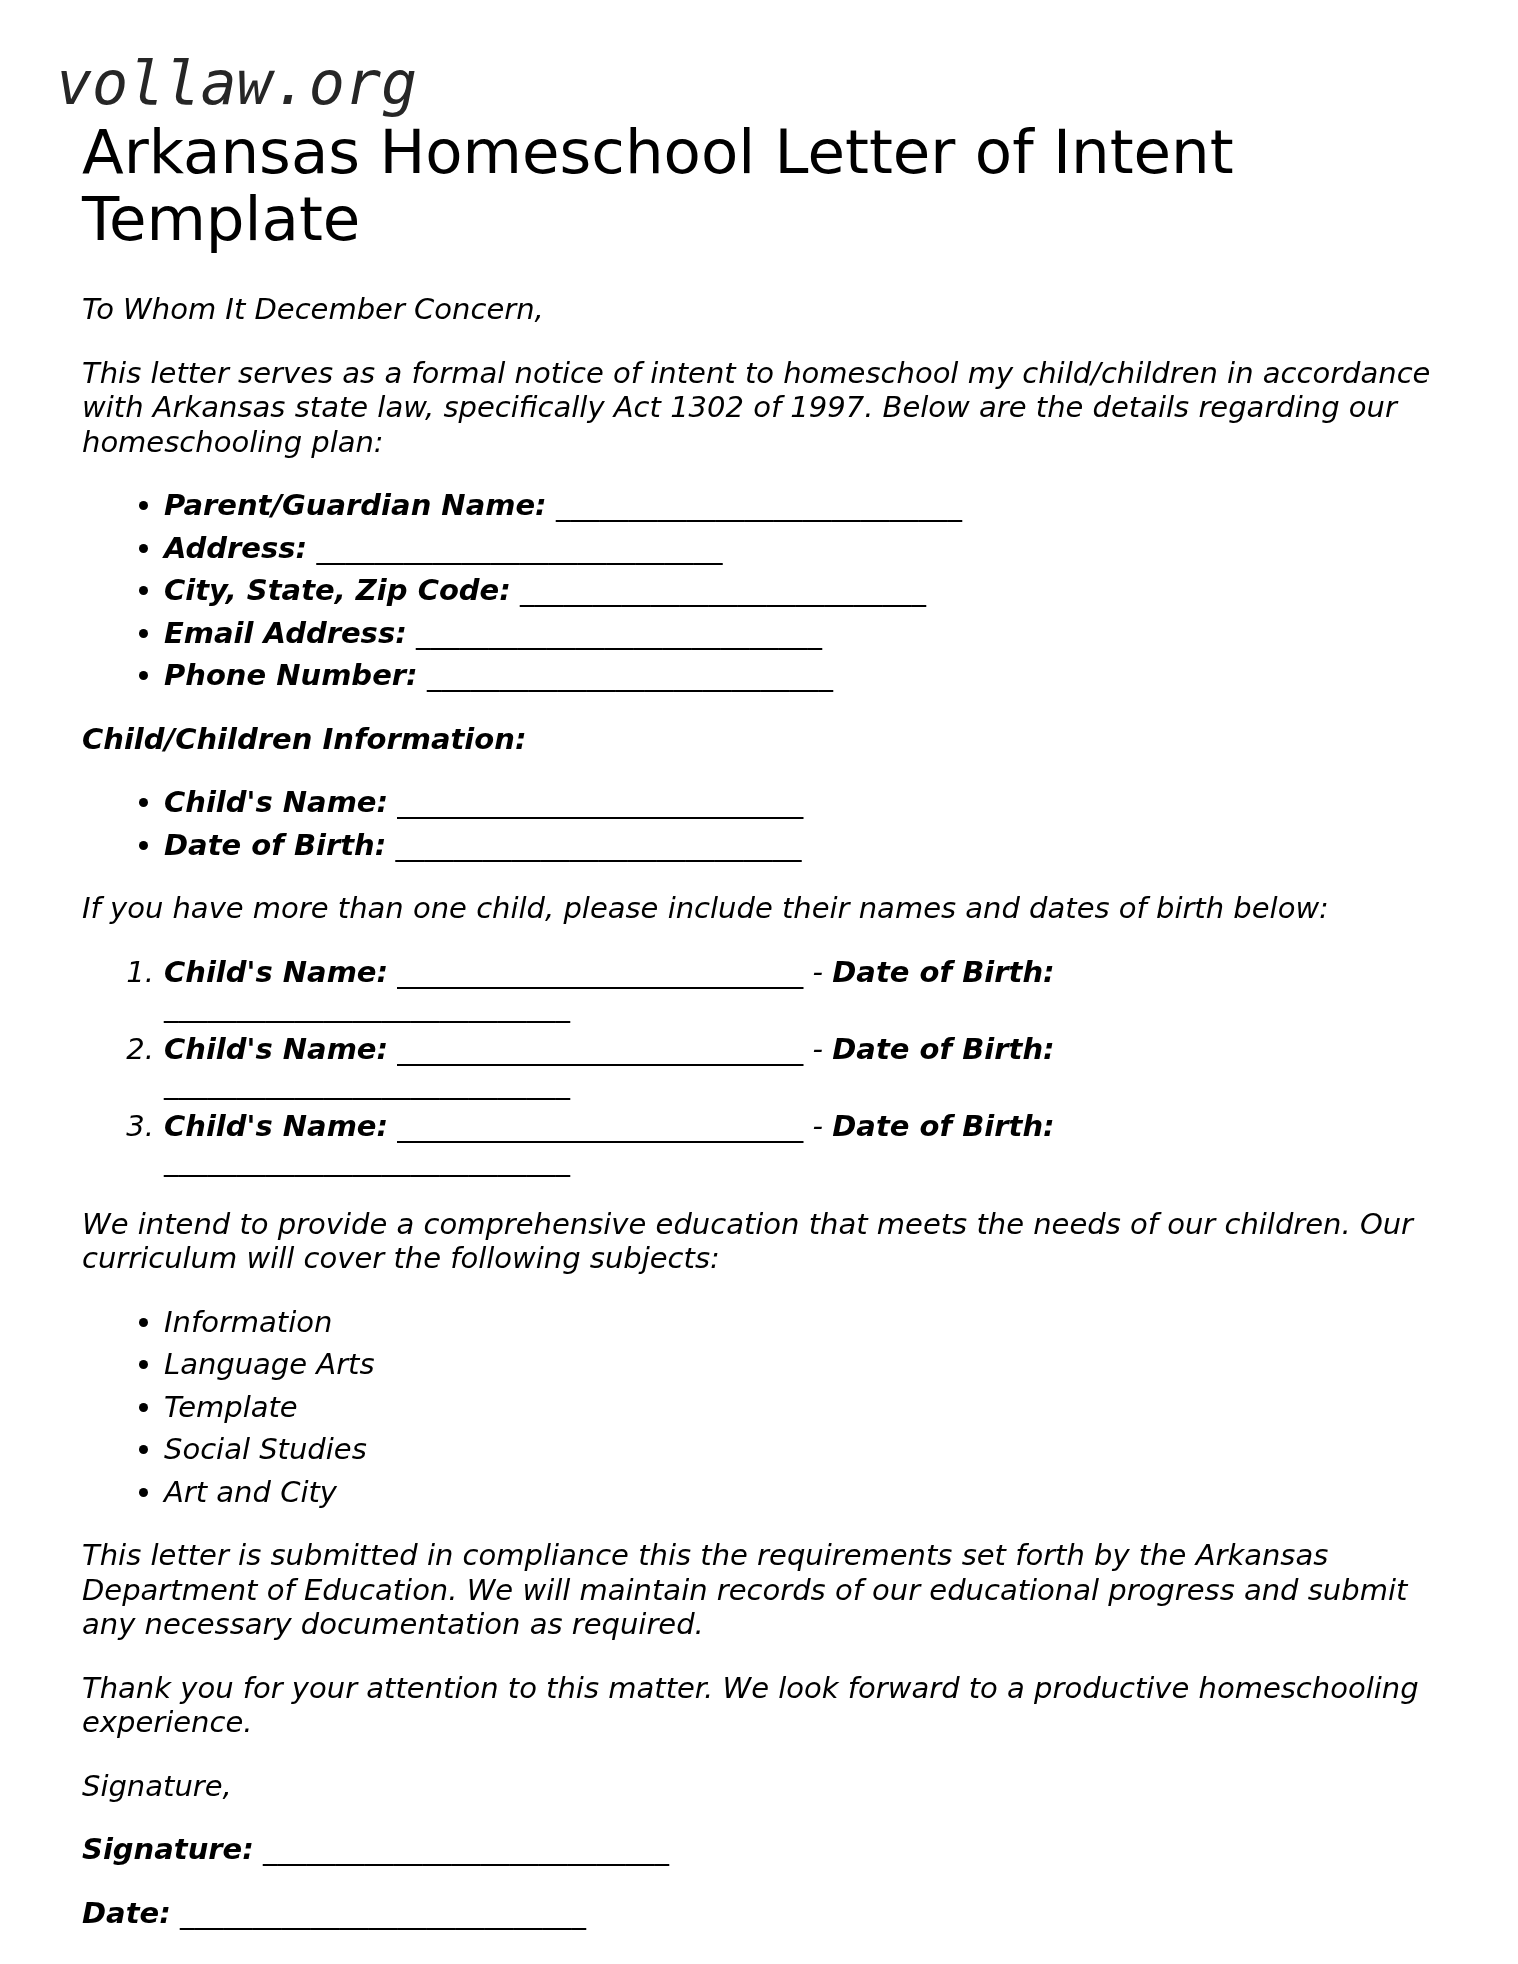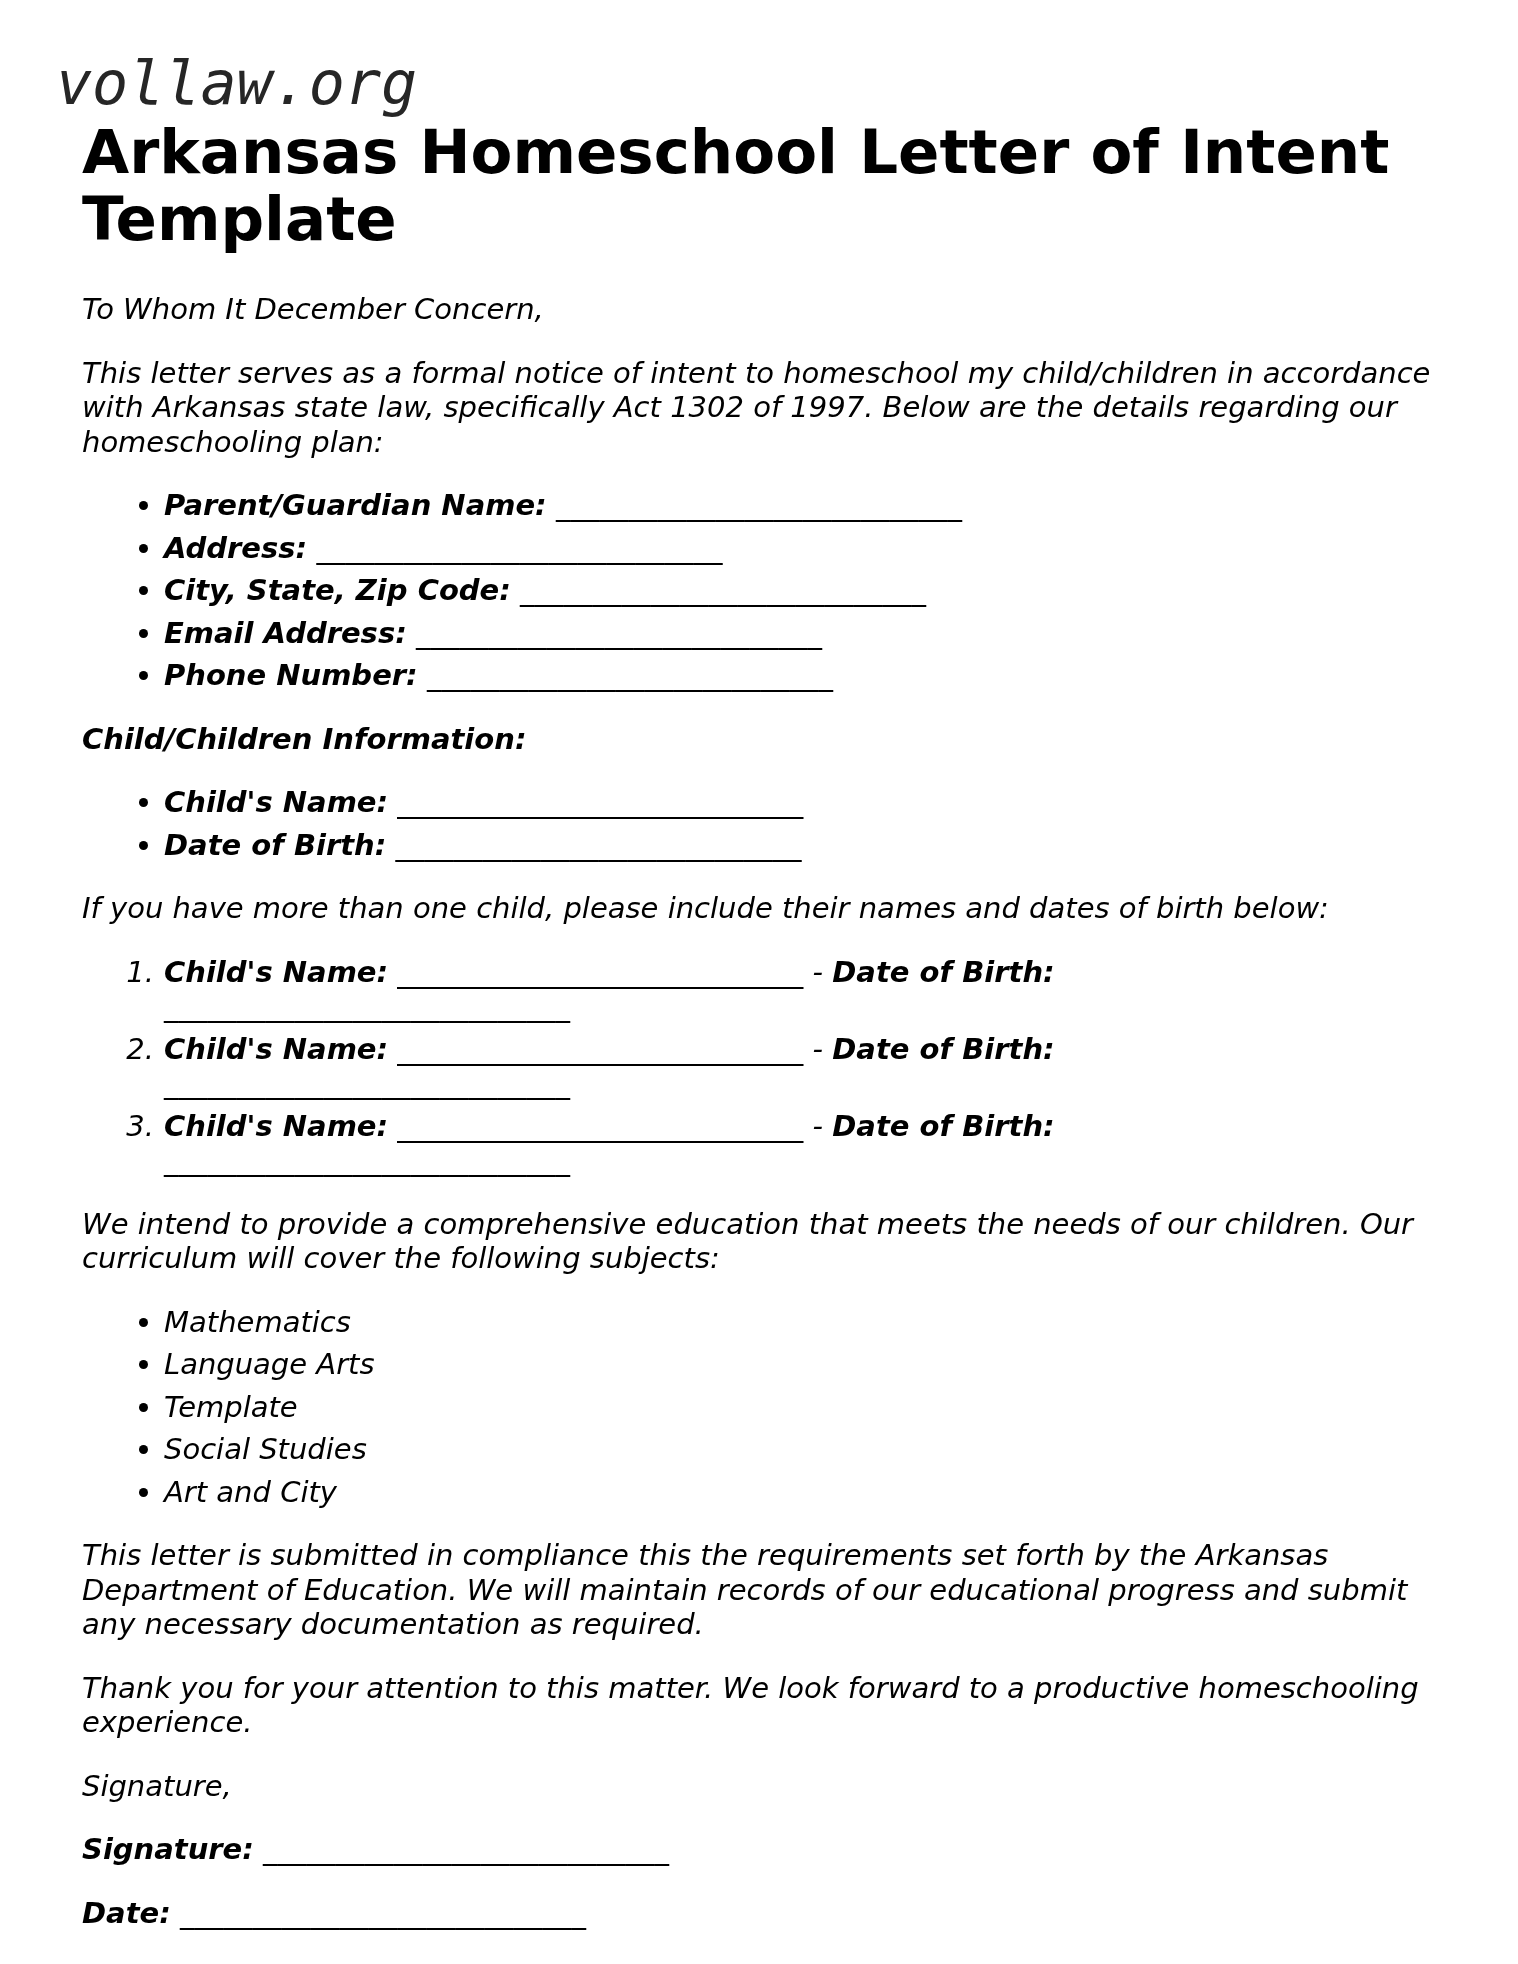--- a/index.html
+++ b/index.html
@@ -19,21 +19,21 @@
     font-size: 60px;
     line-height: 62px;
     font-weight: 400;
     color: #262626;
     margin: 0 0 0 -26px;
     white-space: nowrap;
   }
   h1.doc-title {
     font-size: 61px;
     line-height: 67px;
-    font-weight: 700;
+    font-weight: 400;
     margin: 4px 0 40px 0;
     color: #000000;
   }
   p { margin: 29px 0; font-style: italic; }
   ul, ol { margin: 29px 0; padding-left: 74px; }
   ul { list-style: disc; }
   li { margin: 8px; padding: 0; font-style: italic; }
   .lbl { font-weight: 700; }
   .blank { font-weight: 400; white-space: nowrap; }
   ol.children { list-style: none; }
@@ -78,21 +78,21 @@
 
 <ol class="children">
   <li><span class="ol-num">1.</span><span class="lbl">Child's Name:</span> <span class="blank">____________________________</span> <span>-</span> <span class="lbl">Date of Birth:</span> <span class="blank">____________________________</span></li>
   <li><span class="ol-num">2.</span><span class="lbl">Child's Name:</span> <span class="blank">____________________________</span> <span>-</span> <span class="lbl">Date of Birth:</span> <span class="blank">____________________________</span></li>
   <li><span class="ol-num">3.</span><span class="lbl">Child's Name:</span> <span class="blank">____________________________</span> <span>-</span> <span class="lbl">Date of Birth:</span> <span class="blank">____________________________</span></li>
 </ol>
 
 <p>We intend to provide a comprehensive education that meets the needs of our children. Our curriculum will cover the following subjects:</p>
 
 <ul>
-  <li>Mathematics</li>
+  <li>Information</li>
   <li>Language Arts</li>
   <li>Template</li>
   <li>Social Studies</li>
   <li>Art and City</li>
 </ul>
 
 <p>This letter is submitted in compliance this the requirements set forth by the Arkansas Department of Education. We will maintain records of our educational progress and submit any necessary documentation as required.</p>
 
 <p>Thank you for your attention to this matter. We look forward to a productive homeschooling experience.</p>
 

